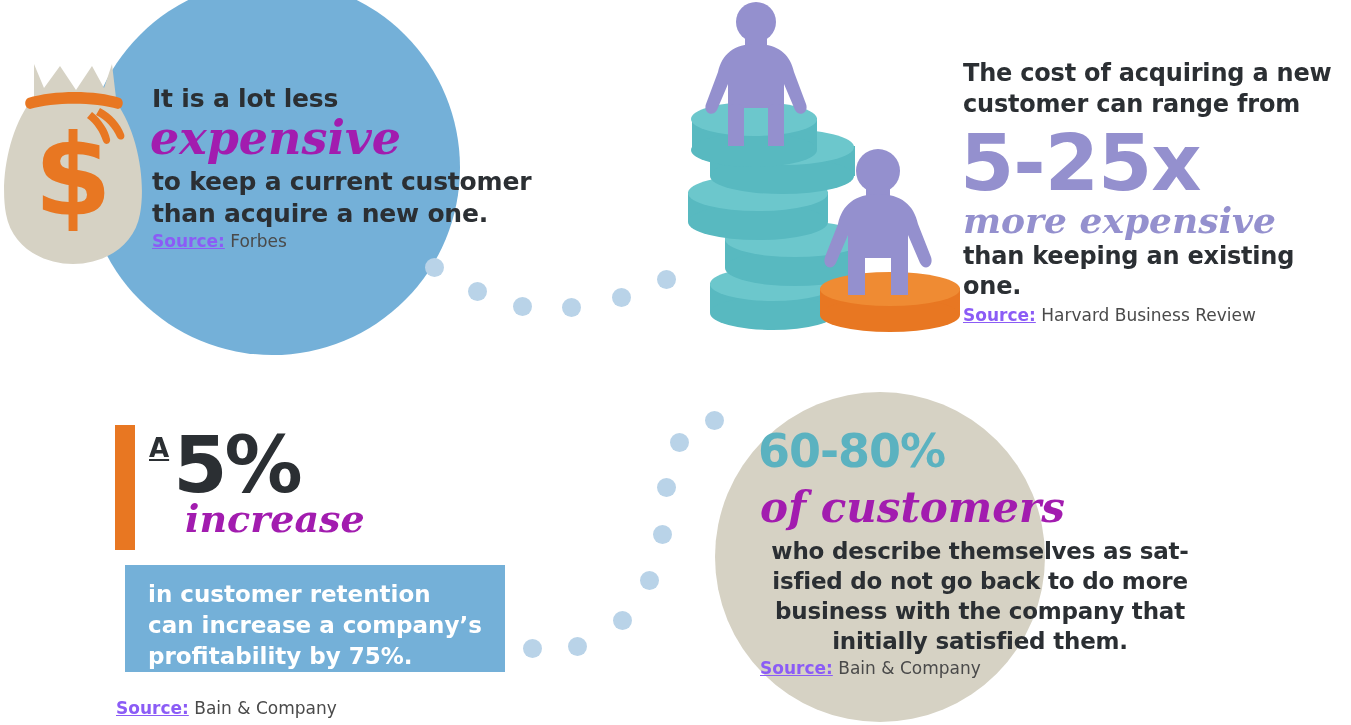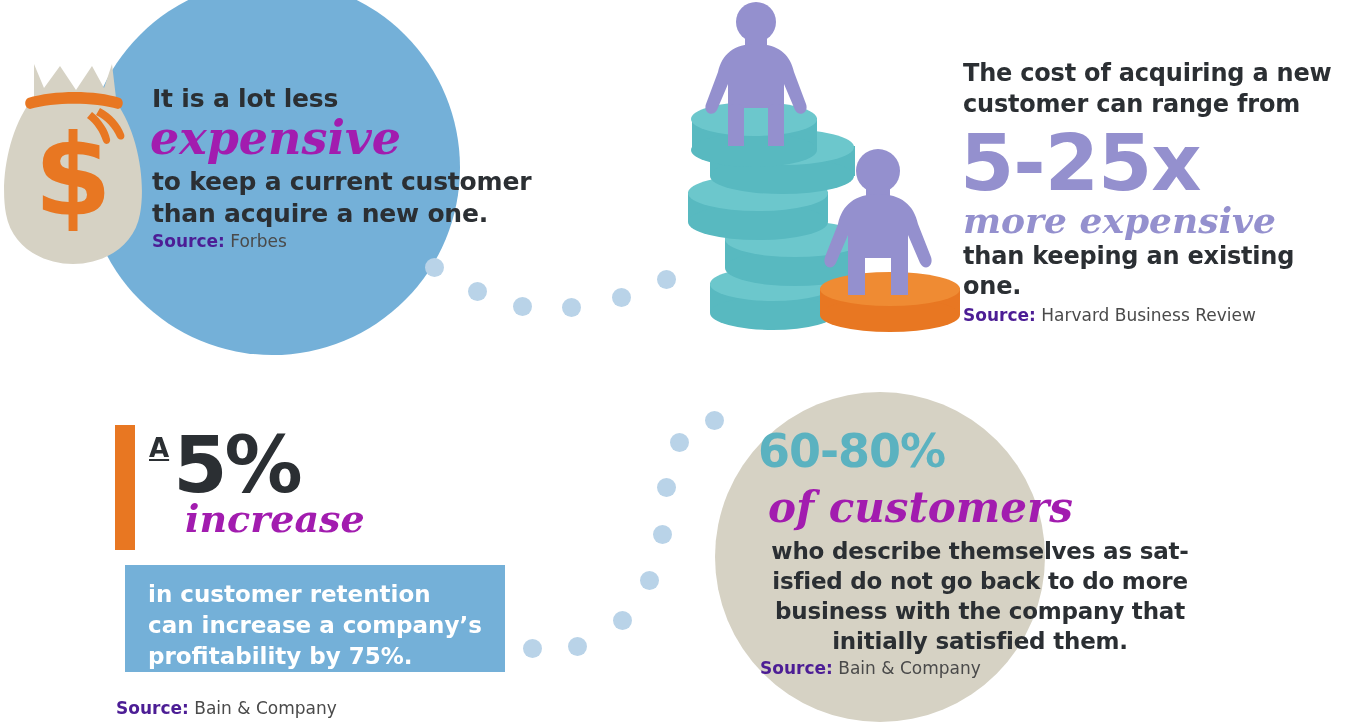--- a/index.html
+++ b/index.html
@@ -37,21 +37,21 @@
   }
 
   
   #panel-expensive{left:152px;top:84px;width:380px;}
   #panel-expensive .s1{font-size:25px;line-height:30px;}
   #panel-expensive .big-script{font-size:46px;line-height:52px;margin:-2px 0 2px -2px;}
   #panel-expensive .s2{font-size:25px;line-height:32px;}
 
   .source{font-size:17px;line-height:22px;color:#4A4A4A;font-weight:400;
           font-family:"DejaVu Sans", sans-serif;}
-  .source b{color:#4c1d95;font-weight:700;}
+  .source b{color:#8b5cf6;font-weight:700;text-decoration:underline;}
 
   
   #panel-cost{left:963px;top:58px;width:390px;}
   #panel-cost .s1{font-size:24px;line-height:31px;}
   #panel-cost .huge{
     font-family:"DejaVu Sans", sans-serif;
     font-weight:700;font-size:78px;line-height:78px;
     color:#9490CE;letter-spacing:-1px;margin:4px 0 0 -3px;
   }
   #panel-cost .mid-script{font-size:36px;line-height:40px;color:#9490CE;margin:-2px 0 1px 0;}
@@ -83,21 +83,21 @@
     font-family:"DejaVu Sans", sans-serif;
   }
   #source-bain-1{position:absolute;left:116px;top:697px;}
 
   
   #panel-sixty{left:760px;top:418px;width:440px;}
   #panel-sixty .huge{
     font-family:"DejaVu Sans", sans-serif;font-weight:700;
     font-size:46px;line-height:66px;color:#5BB2C0;letter-spacing:-1px;margin-left:-2px;
   }
-  #panel-sixty .mid-script{font-size:42px;line-height:48px;margin:0 0 4px 8px;}
+  #panel-sixty .mid-script{font-size:42px;line-height:48px;margin:0 0 4px 0;}
   #panel-sixty .s2{font-size:23px;line-height:30px;text-align:center;}
   #panel-sixty .source{margin-top:1px;}
 </style>
 </head>
 <body>
 
 <div class="stage">
 
   <div class="circle blue-circle"></div>
 

